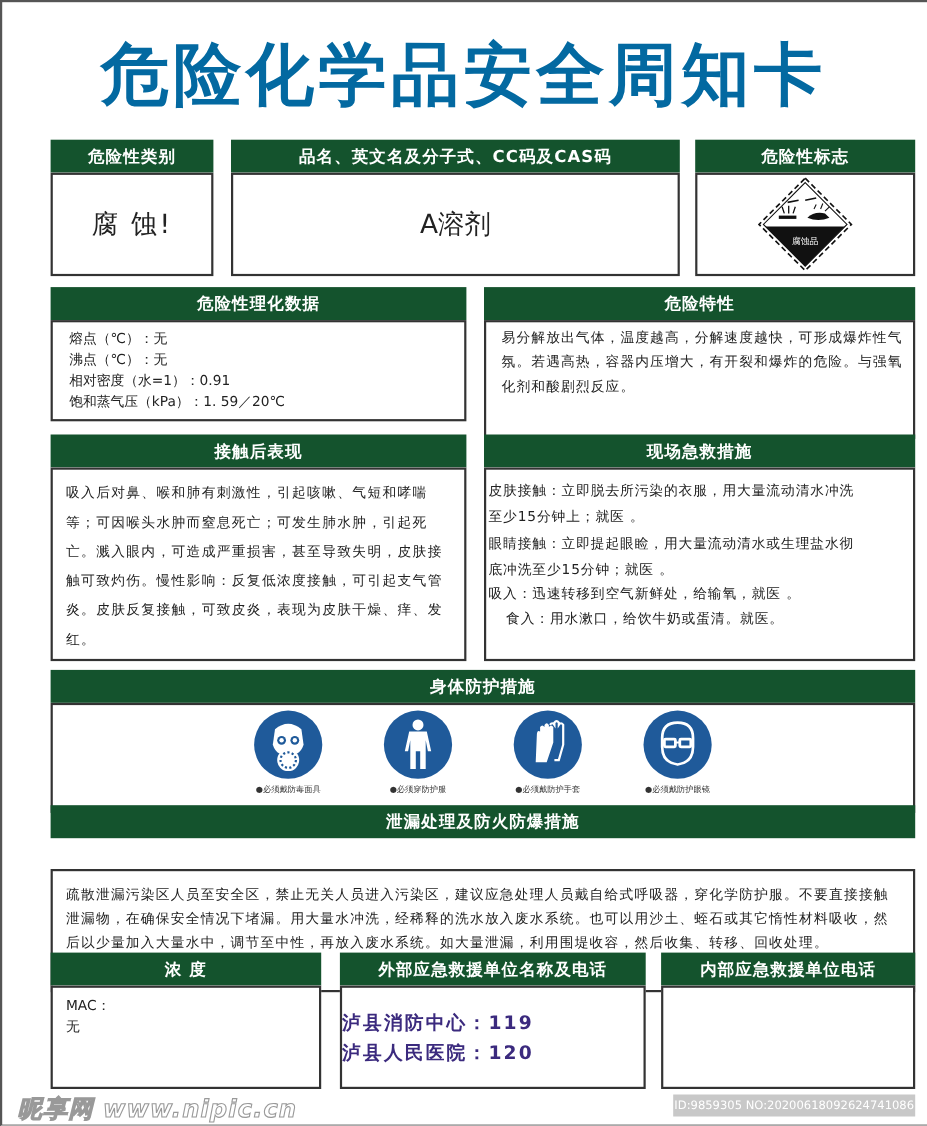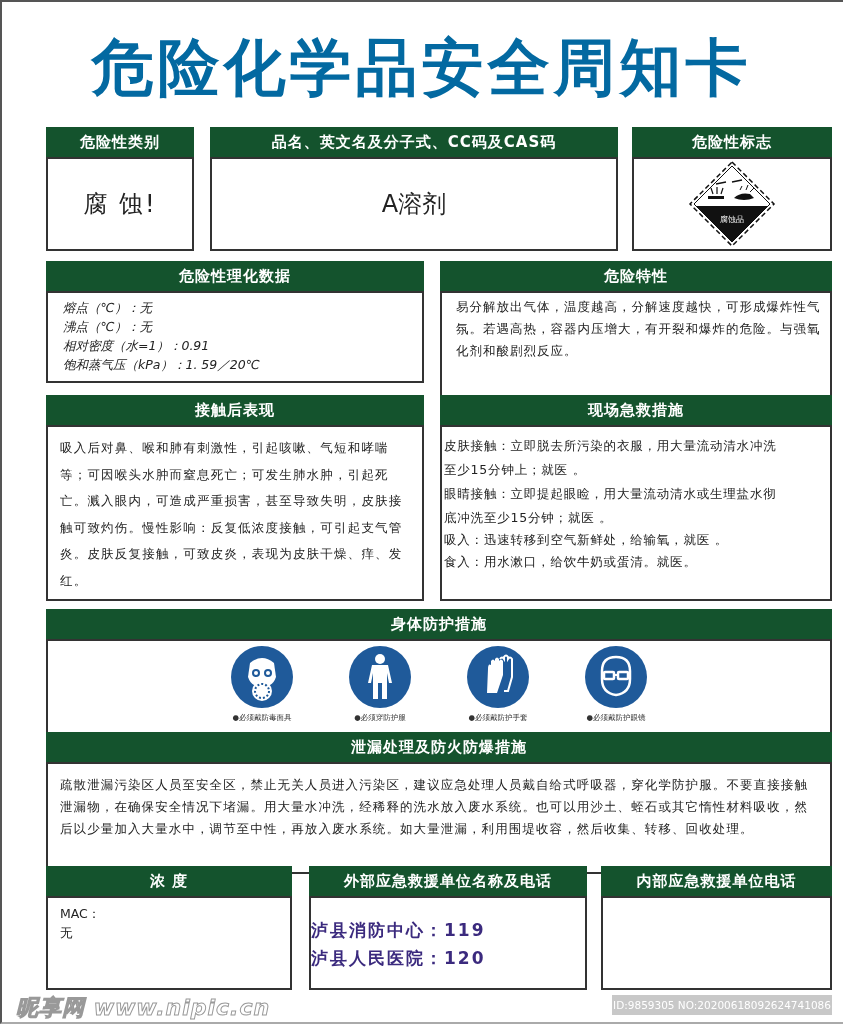--- a/index.html
+++ b/index.html
@@ -8,21 +8,21 @@
   .frame { position: absolute; left: 0; top: 0; width: 843px; height: 1024px;
            border-left: 2px solid #555; border-top: 2px solid #555; border-bottom: 2px solid #aaa; }
   .title { position: absolute; left: 0; top: 28px; width: 843px; text-align: center;
            font-size: 62px; font-weight: bold; letter-spacing: 4px; color: #0369a1; line-height: 80px; }
   .panel { position: absolute; }
   .panel .head { background: #14532d; color: #fff; font-weight: bold; text-align: center;
                  height: 30px; line-height: 30px; font-size: 15px; letter-spacing: 1px; }
   .panel .body { background: #fff; border: 2px solid #333; border-top: 2px solid #333; }
   .big-center { display: flex; align-items: center; justify-content: center; font-size: 24px; color: #222; letter-spacing: 2px; }
   .txt { font-size: 12.5px; color: #222; }
-  .lines div { line-height: 19px; font-style: italic; }
+  .lines div { line-height: 19px; }
   .para { line-height: 26.5px; letter-spacing: 1.2px; }
   .ppe-row { display: flex; justify-content: center; gap: 38px; padding-top: 4px; }
   .ppe { width: 80px; text-align: center; }
   .ppe svg { display: block; margin: 0 auto; }
   .ppe .lbl { font-size: 7.5px; color: #333; margin-top: 4px; white-space: nowrap; }
   .phone { color: #3b2a7e; font-weight: bold; font-size: 17px; letter-spacing: 2px; line-height: 28px; text-align: left; }
   .wm { position: absolute; left: 16px; top: 993px; font-size: 22px; color: transparent;
         -webkit-text-stroke: 1px #999; font-weight: bold; font-style: italic; letter-spacing: 1px; }
   .idbar { position: absolute; left: 612px; top: 995px; width: 220px; height: 20px; background: #c8c8c8;
            color: #fff; font-size: 10.5px; line-height: 20px; text-align: center; }
@@ -82,21 +82,21 @@
 </div>
 
 <div class="panel" style="left:440px;top:395px;width:392px;">
   <div class="head">现场急救措施</div>
   <div class="body txt" style="height:176px;padding:6px 4px 0 2px;letter-spacing:0.8px;">
     <div style="line-height:26px;">皮肤接触：立即脱去所污染的衣服，用大量流动清水冲洗</div>
     <div style="line-height:22px;">至少15分钟上；就医 。</div>
     <div style="line-height:26px;">眼睛接触：立即提起眼睑，用大量流动清水或生理盐水彻</div>
     <div style="line-height:22px;">底冲洗至少15分钟；就医 。</div>
     <div style="line-height:22px;">吸入：迅速转移到空气新鲜处，给输氧，就医 。</div>
-    <div style="line-height:22px;">食入：用水漱口，给饮牛奶或蛋清。就医。</div>
+    <div style="line-height:22px;margin-left:16px;">食入：用水漱口，给饮牛奶或蛋清。就医。</div>
   </div>
 </div>
 
 <div class="panel" style="left:46px;top:609px;width:786px;">
   <div class="head">身体防护措施</div>
   <div class="body" style="height:100px;">
     <div class="ppe-row">
       <div class="ppe">
         <svg width="64" height="64" viewBox="0 0 64 64">
           <circle cx="32" cy="32" r="31" fill="#1f5a9a"></circle>
@@ -135,21 +135,21 @@
           <path d="M30 30 h4" stroke="#fff" stroke-width="2"></path>
         </svg>
         <div class="lbl">●必须戴防护眼镜</div>
       </div>
     </div>
   </div>
 </div>
 
 <div class="panel" style="left:46px;top:732px;width:786px;">
   <div class="head">泄漏处理及防火防爆措施</div>
-  <div class="body txt" style="height:112px;padding:10px 10px 0 12px;line-height:22px;letter-spacing:1.1px;">疏散泄漏污染区人员至安全区，禁止无关人员进入污染区，建议应急处理人员戴自给式呼吸器，穿化学防护服。不要直接接触泄漏物，在确保安全情况下堵漏。用大量水冲洗，经稀释的洗水放入废水系统。也可以用沙土、蛭石或其它惰性材料吸收，然后以少量加入大量水中，调节至中性，再放入废水系统。如大量泄漏，利用围堤收容，然后收集、转移、回收处理。</div>
+  <div class="body txt" style="height:112px;padding:10px 10px 0 12px;line-height:22px;letter-spacing:1.1px;margin-top:28px;">疏散泄漏污染区人员至安全区，禁止无关人员进入污染区，建议应急处理人员戴自给式呼吸器，穿化学防护服。不要直接接触泄漏物，在确保安全情况下堵漏。用大量水冲洗，经稀释的洗水放入废水系统。也可以用沙土、蛭石或其它惰性材料吸收，然后以少量加入大量水中，调节至中性，再放入废水系统。如大量泄漏，利用围堤收容，然后收集、转移、回收处理。</div>
 </div>
 
 <div class="panel" style="left:46px;top:866px;width:246px;">
   <div class="head">浓 度</div>
   <div class="body txt" style="height:94px;padding:6px 0 0 12px;line-height:19px;">
     <div>MAC：</div>
     <div>无</div>
   </div>
 </div>
 

